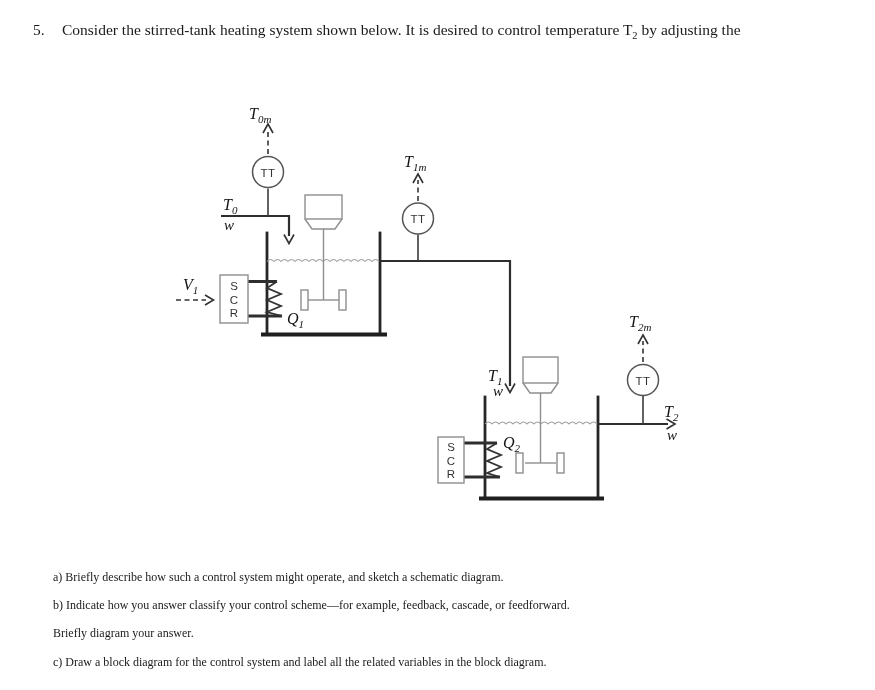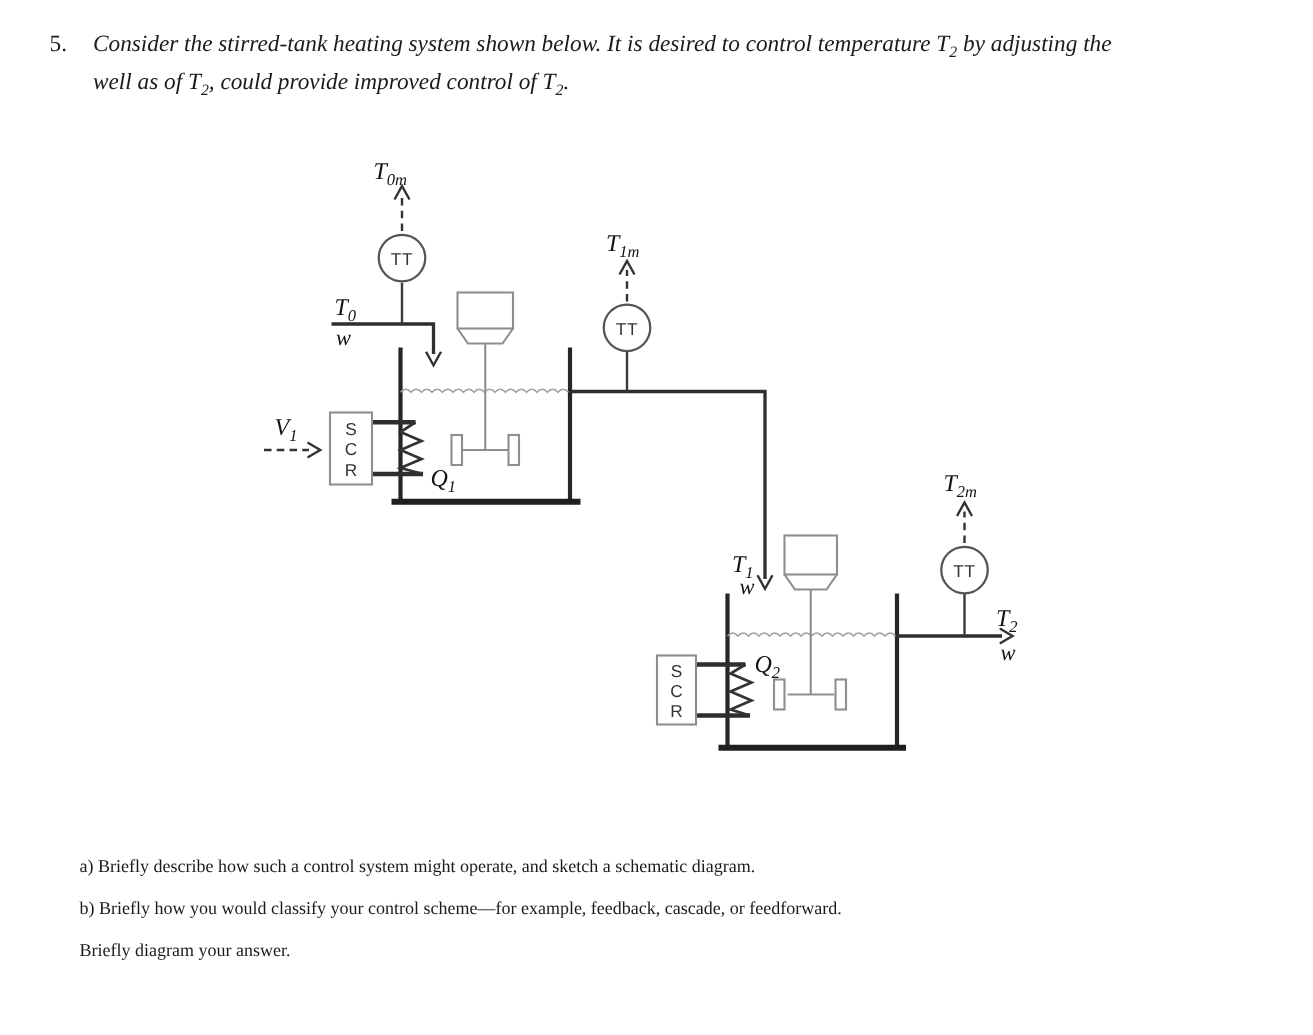--- a/index.html
+++ b/index.html
@@ -3,21 +3,21 @@
 <meta charset="utf-8">
 <style>
   html,body{margin:0;padding:0;}
   body{
     width:875px;height:690px;position:relative;background:#ffffff;
     font-family:"Liberation Serif", serif;color:#1a1a1a;overflow:hidden;
   }
   .problem{position:absolute;left:33px;top:18px;font-size:15.5px;line-height:24.6px;}
   .problem .num{position:absolute;left:0;top:0;}
   .problem .lines{margin-left:29px;}
-  .p-line{white-space:nowrap;font-style:italic;}
+  .p-line{white-space:nowrap;}
   sub{font-size:68%;line-height:0;}
   .questions{position:absolute;left:53px;top:563px;font-size:12px;line-height:28.2px;}
   .q-line{white-space:nowrap;}
   svg{position:absolute;left:0;top:0;}
   
   .tankwall{stroke:#262626;stroke-width:2.8;fill:none;stroke-linecap:square;}
   .tankbottom{stroke:#1f1f1f;stroke-width:4;fill:none;stroke-linecap:square;}
   .pipe{stroke:#2e2e2e;stroke-width:2.2;fill:none;}
   .conn{stroke:#3a3a3a;stroke-width:1.6;fill:none;}
   .dashed{stroke:#333;stroke-width:1.6;fill:none;stroke-dasharray:5 3.5;}
@@ -35,21 +35,20 @@
   .ttl{font-family:"Liberation Sans",sans-serif;font-size:11.5px;fill:#333;letter-spacing:.5px;}
   .scrl{font-family:"Liberation Sans",sans-serif;font-size:11.5px;fill:#333;}
 </style>
 </head>
 <body>
 
 <div class="problem">
   <span class="num">5.</span>
   <div class="lines">
     <div class="p-line">Consider the stirred-tank heating system shown below. It is desired to control temperature T<sub>2</sub> by adjusting the</div>
-    <div class="p-line">well as of T<sub>2</sub>, could provide improved control of T<sub>2</sub>.</div>
   </div>
 </div>
 
 <svg width="875" height="690" viewBox="0 0 875 690">
 
   <g>
     <path class="tankwall" d="M267 233 V334"></path>
     <path class="tankwall" d="M380 233 V334"></path>
     <path class="tankbottom" d="M263 334.5 H385"></path>
     <path class="wavy" d="M267 261.5 q3.5 -4 7 0 3.5 -4 7 0 3.5 -4 7 0 3.5 -4 7 0 3.5 -4 7 0 3.5 -4 7 0 3.5 -4 7 0 3.5 -4 7 0 3.5 -4 7 0 3.5 -4 7 0 3.5 -4 7 0 3.5 -4 7 0 3.5 -4 7 0 3.5 -4 7 0 3.5 -4 7 0 3.5 -4 7 0"></path>
@@ -147,15 +146,16 @@
     <circle class="ttcircle" cx="643" cy="380" r="15.5"></circle>
     <text class="ttl" x="643" y="384.5" text-anchor="middle">TT</text>
     <path class="dashed" d="M643 362 V341"></path>
     <path class="arrowhead" d="M638 344 L643 335 L648 344"></path>
     <text class="mlbl" x="629" y="327"><tspan>T</tspan><tspan class="mls" dy="4">2m</tspan></text>
   </g>
 </svg>
 
 <div class="questions">
   <div class="q-line">a) Briefly describe how such a control system might operate, and sketch a schematic diagram.</div>
-  <div class="q-line">b) Briefly how you would classify your control scheme—for example, feedback, cascade, or feedforward.</div>
+  <div class="q-line">b) Indicate how you answer classify your control scheme—for example, feedback, cascade, or feedforward.</div>
   <div class="q-line">Briefly diagram your answer.</div>
+  <div class="q-line">c) Draw a block diagram for the control system and label all the related variables in the block diagram.</div>
 </div>
 
 </body></html>

